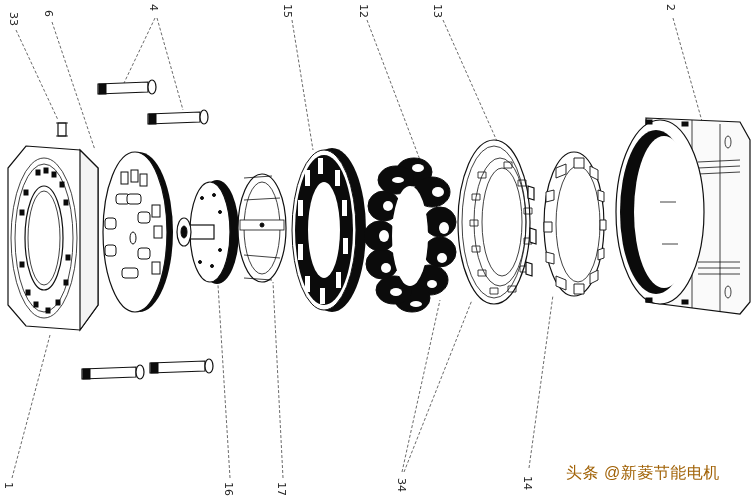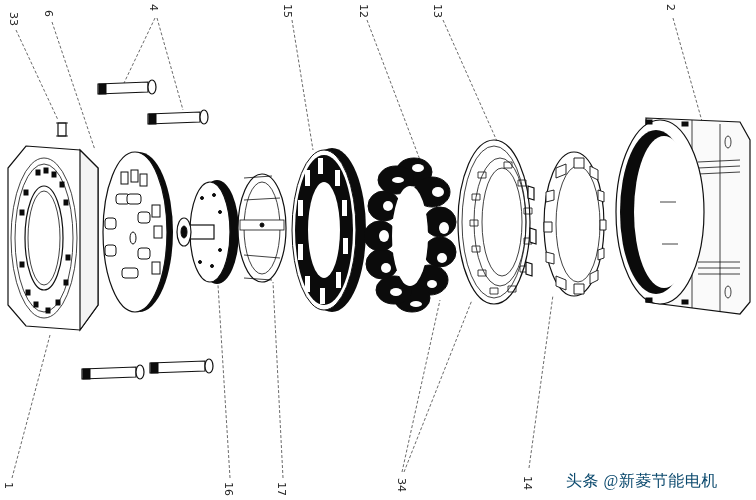--- a/index.html
+++ b/index.html
@@ -4,23 +4,23 @@
 <style>
   html, body { margin:0; padding:0; background:#ffffff; }
   body { width:756px; height:500px; overflow:hidden; position:relative;
          font-family:"DejaVu Sans", sans-serif; }
   #stage { position:absolute; left:0; top:0; width:756px; height:500px; }
   .callout-text { font-family:"DejaVu Sans", sans-serif; font-size:11px; fill:#222; }
   .leader { stroke:#444; stroke-width:0.8; stroke-dasharray:3 2; fill:none; }
   .ln { stroke:#111; stroke-width:1.2; fill:#fff; }
   .lnthin { stroke:#111; stroke-width:0.8; fill:none; }
   .blk { fill:#0b0b0b; stroke:#0b0b0b; }
-  #watermark { position:absolute; left:566px; top:463px; font-size:16px; color:#0c4a6e;
-               font-family:Liberation Serif, serif; letter-spacing:0.5px;
-               text-shadow:0 0 2px #fff, 0 0 2px #fff;margin-top:8px; }
+  #watermark { position:absolute; left:566px; top:463px; font-size:16px; color:#a16207;
+               font-family:Liberation Sans, sans-serif; letter-spacing:0.5px;
+               text-shadow:0 0 2px #fff, 0 0 2px #fff; }
 </style>
 </head>
 <body>
 
 <svg id="stage" viewBox="0 0 756 500" xmlns="http://www.w3.org/2000/svg">
 
   <g>
     <line class="leader" x1="16" y1="30" x2="58" y2="120"></line>
     <line class="leader" x1="52" y1="22" x2="95" y2="150"></line>
     <line class="leader" x1="155" y1="18" x2="124" y2="83"></line>

